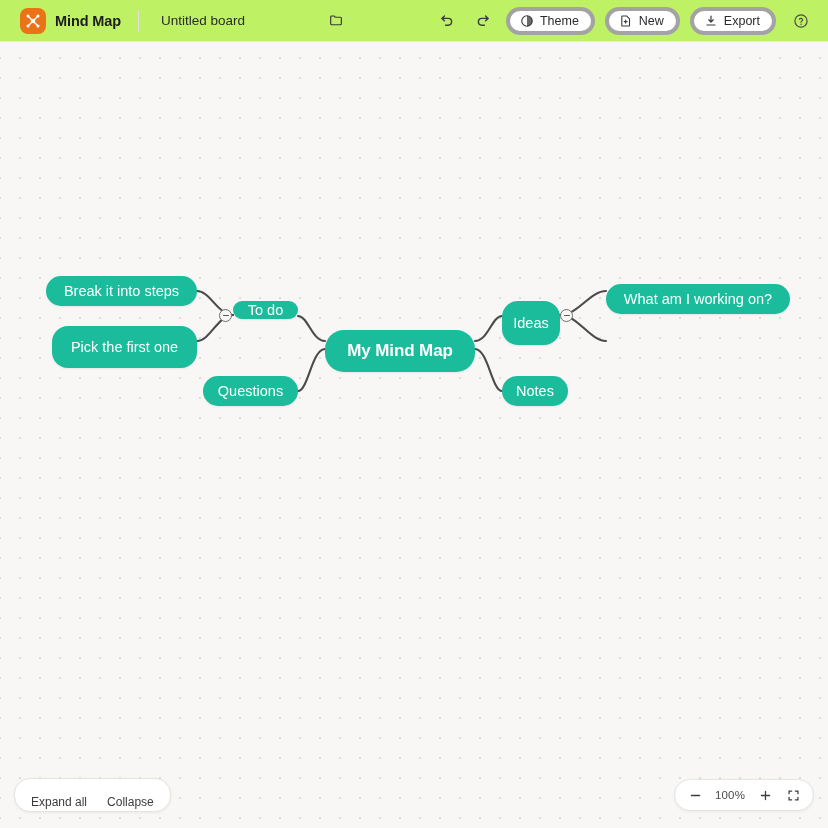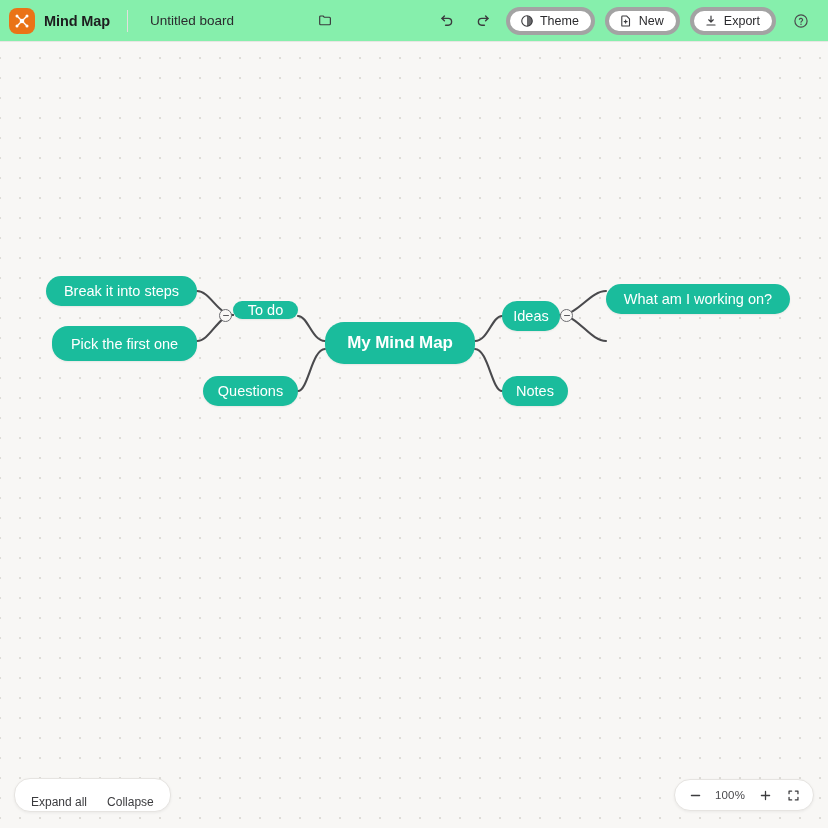--- a/index.html
+++ b/index.html
@@ -18,25 +18,25 @@
     width: 828px; height: 828px;
     display: flex; flex-direction: column;
     background: #ffffff;
   }
 
   
   .header {
     position: relative;
     height: 42px;
     flex: 0 0 42px;
-    background: #86efac;
+    background: #bef264;
     border-bottom: 1px solid #e8e6e3;
     display: flex;
     align-items: center;
-    padding: 0 14px 0 9px;
+    padding: 0 14px 0 20px;
     z-index: 20;
   }
   .brand {
     display: flex; align-items: center; gap: 9px;
   }
   .logo-badge {
     width: 26px; height: 26px;
     border-radius: 8px;
     background: #ea7317;
     display: flex; align-items: center; justify-content: center;
@@ -325,47 +325,47 @@
         <path d="M233,273 C218,273 210,249 197,249"></path>
 
         <path d="M233,273 C218,273 210,299 197,299"></path>
 
         <path d="M560,273 C578,273 590,249 606,249"></path>
 
         <path d="M560,273 C578,273 590,299 606,299"></path>
       </g>
     </svg>
 
-    <div class="node root" style="left:325px; top:280px; width:150px; height:42px;">
+    <div class="node root" style="left:325px; top:288px; width:150px; height:42px;">
       <span>My Mind Map</span>
     </div>
 
     <div class="node branch" style="left:233px; top:259px; width:65px; height:18px;">
       <span>To do</span>
     </div>
     <div class="toggle" style="left:219px; top:267px;"></div>
 
     <div class="node branch" style="left:203px; top:334px; width:95px; height:30px;">
       <span>Questions</span>
     </div>
 
-    <div class="node branch" style="left:502px; top:259px; width:58px; height:30px;">
+    <div class="node branch" style="left:502px; top:259px; width:58px; height:44px;">
       <span>Ideas</span>
     </div>
     <div class="toggle" style="left:560px; top:267px;"></div>
 
     <div class="node branch" style="left:502px; top:334px; width:66px; height:30px;">
       <span>Notes</span>
     </div>
 
     <div class="node leaf" style="left:46px; top:234px; width:151px; height:30px;">
       <span>Break it into steps</span>
     </div>
 
-    <div class="node leaf" style="left:52px; top:284px; width:145px; height:35px;">
+    <div class="node leaf" style="left:52px; top:284px; width:145px; height:42px;">
       <span>Pick the first one</span>
     </div>
 
     <div class="node leaf" style="left:606px; top:242px; width:184px; height:30px;">
       <span>What am I working on?</span>
     </div>
 
 
     <div class="bottom-left">
       <button class="mini-btn">Expand all</button>

